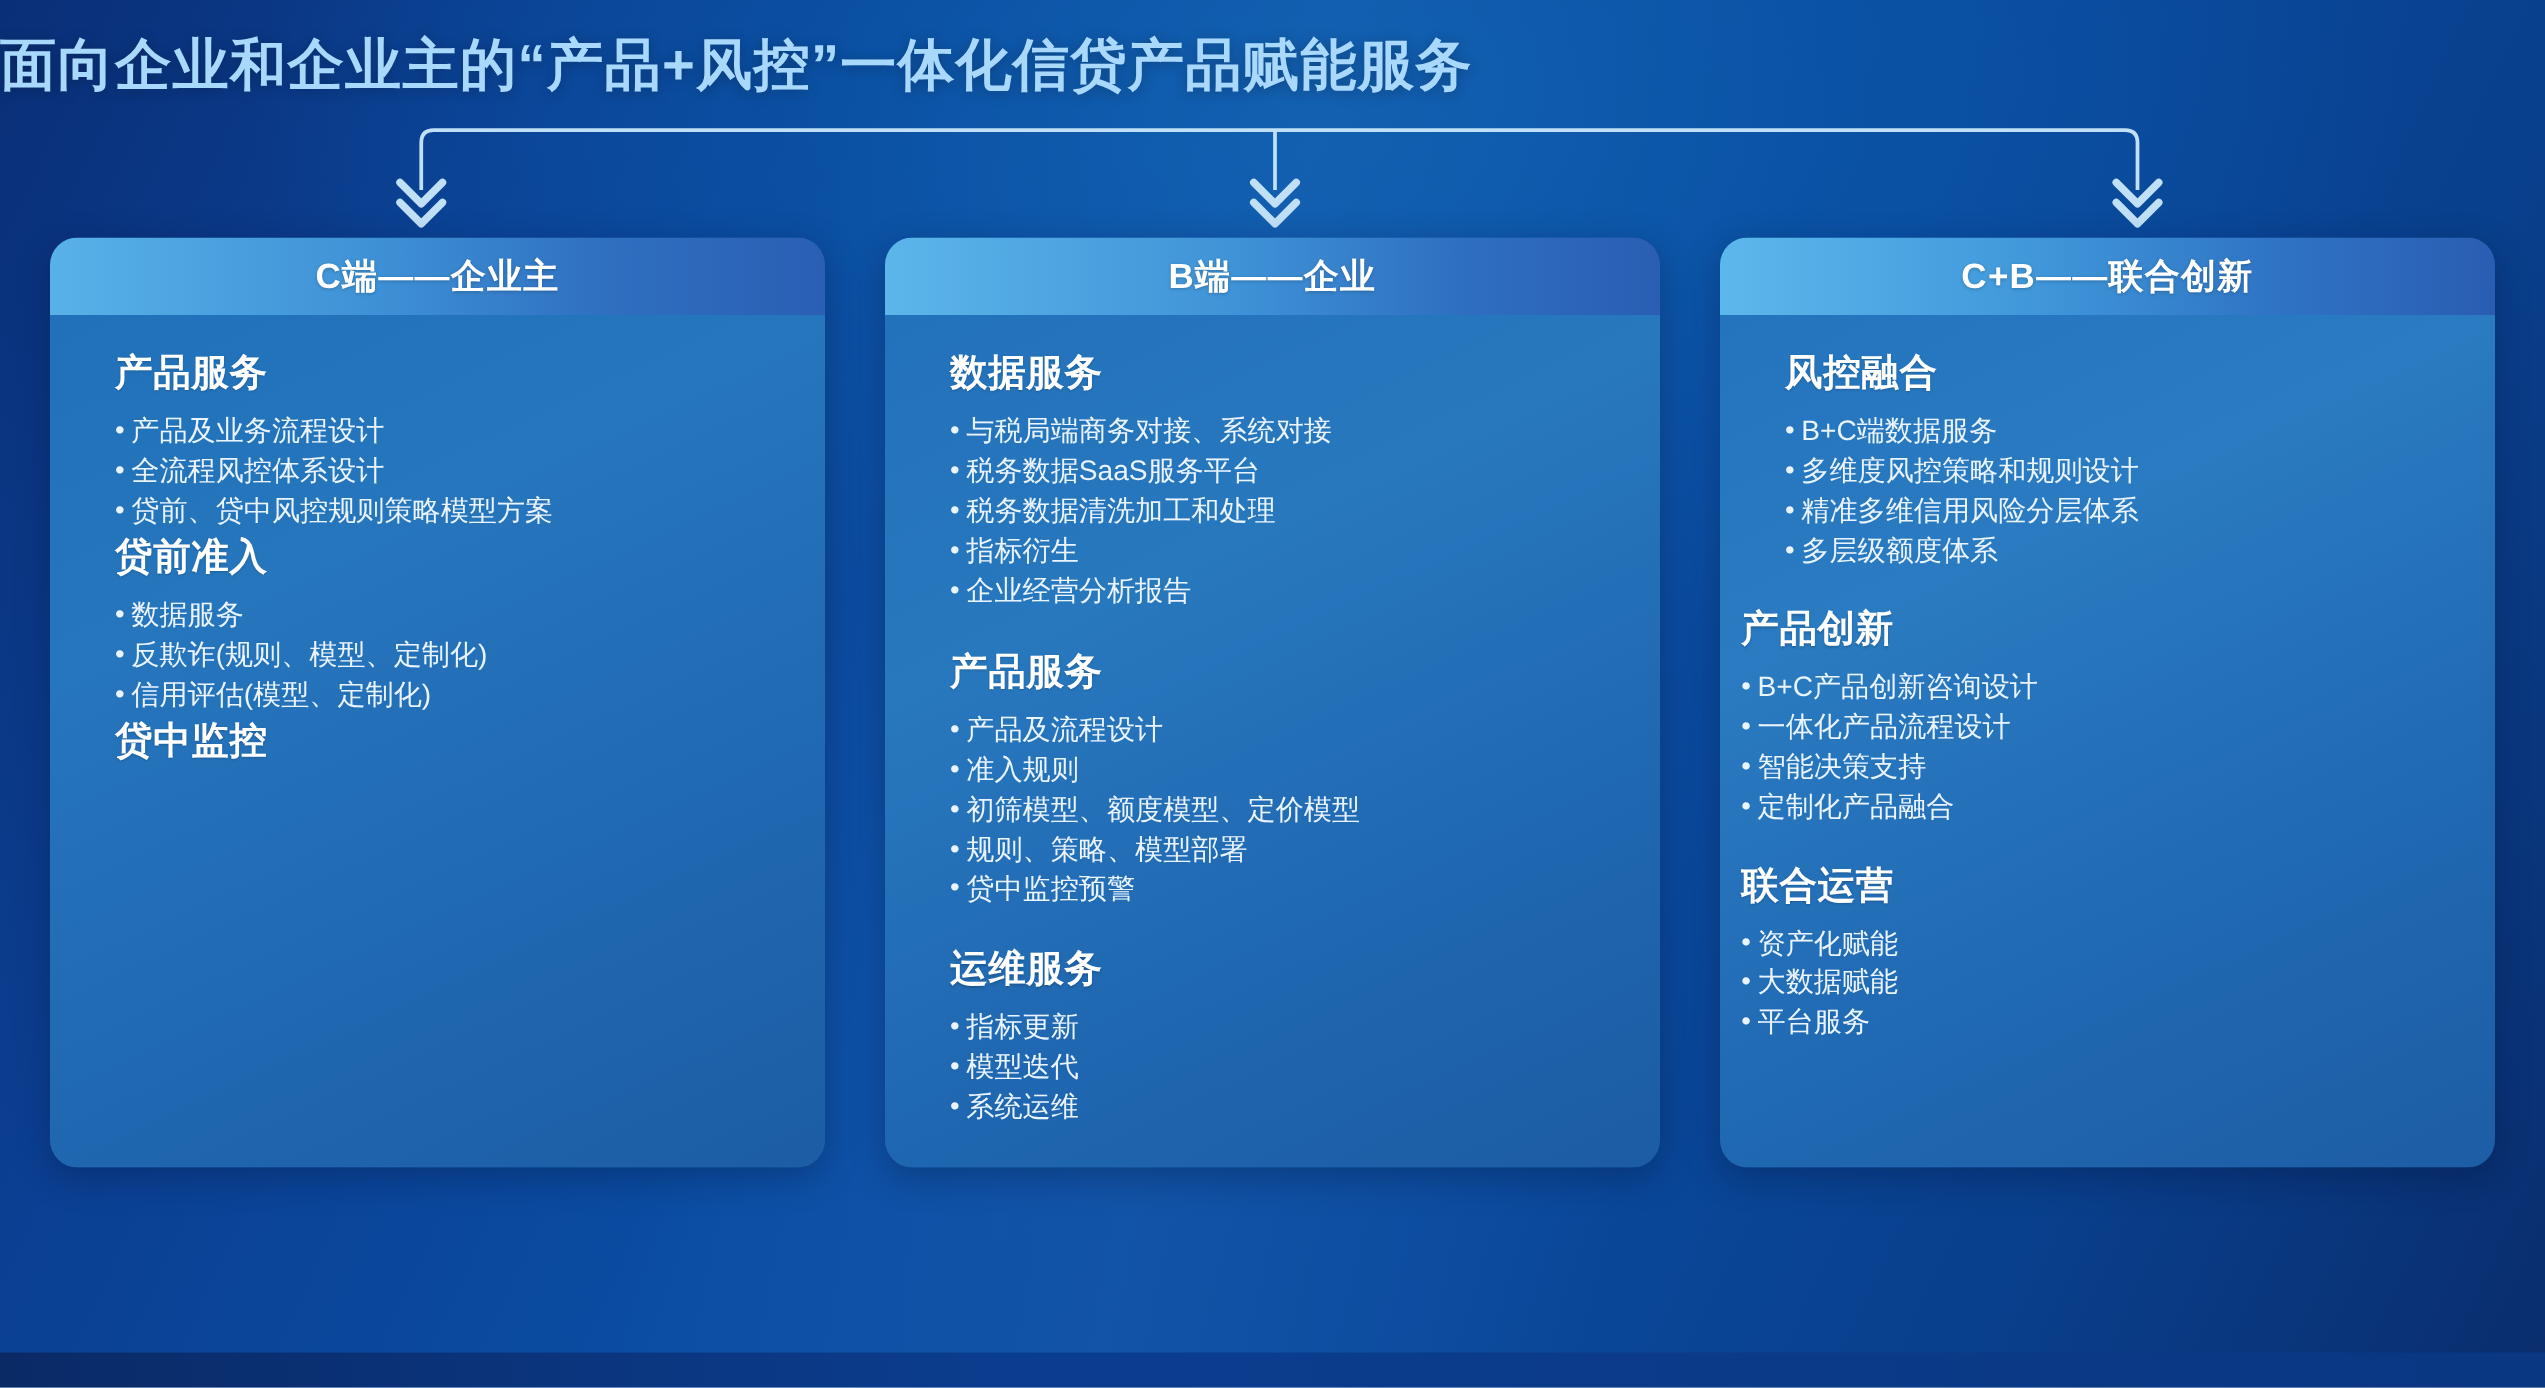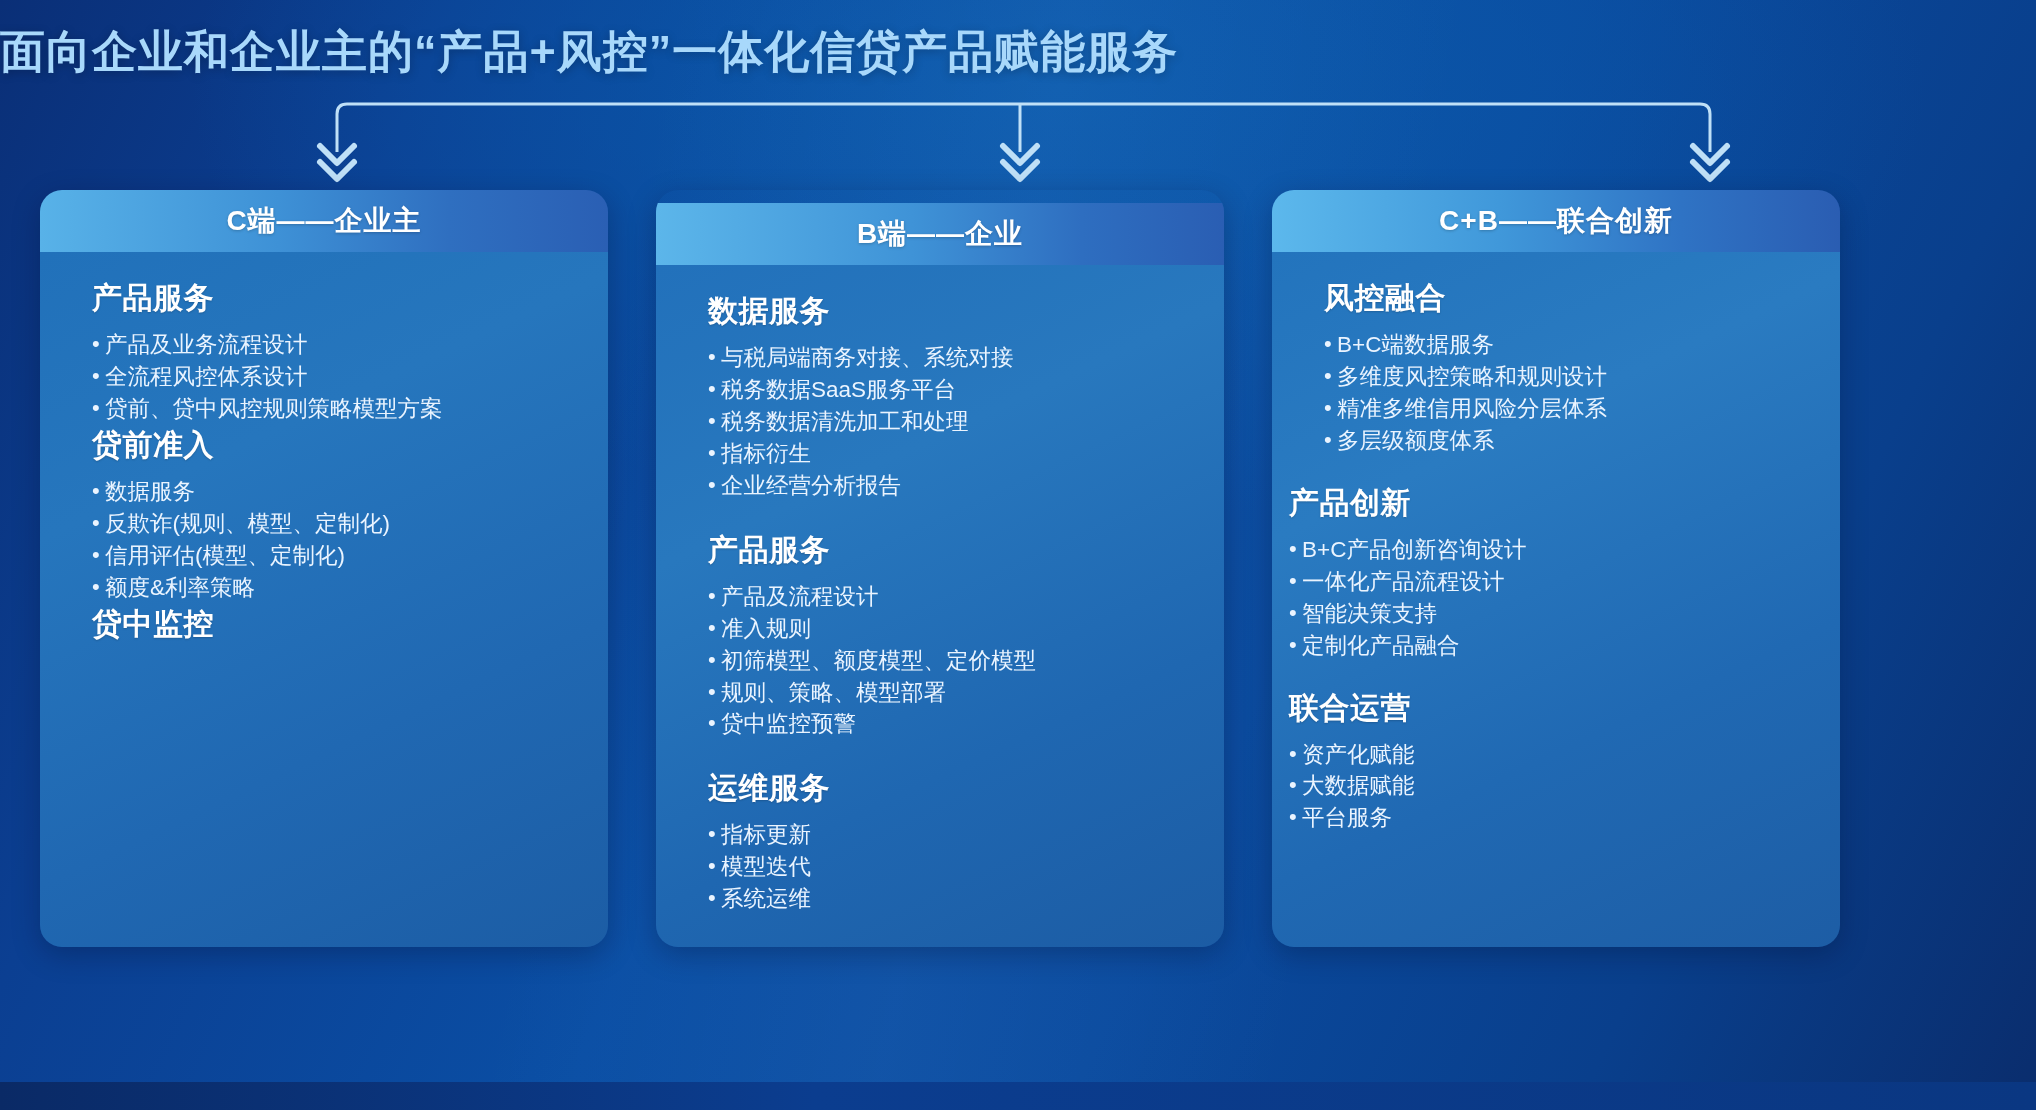--- a/index.html
+++ b/index.html
@@ -47,35 +47,35 @@
 
   
   .columns{
     position:absolute;
     top:190px; left:40px;
     width:1956px;
     display:flex;
     gap:48px;
   }
   .card{
-    width:568px;
+    width:620px;
     border-radius:22px;
     overflow:hidden;
     box-shadow:0 8px 28px rgba(0,10,40,0.28);
     display:flex; flex-direction:column;
   }
   .card-head{
     height:62px;
     display:flex; align-items:center; justify-content:center;
     font-size:28px; font-weight:bold; color:#ffffff;
     letter-spacing:1px;
     text-shadow:0 1px 3px rgba(0,0,0,0.22);
   }
   .card.c1 .card-head{ background:linear-gradient(90deg,#58b2e8 0%,#3e91d6 42%,#2f6fc0 72%,#2a5fb4 100%); }
-  .card.c2 .card-head{ background:linear-gradient(90deg,#5cb6ea 0%,#3f93d7 45%,#2e6ec0 75%,#2a5eb3 100%);margin-top:13px; }
+  .card.c2 .card-head{ background:linear-gradient(90deg,#5cb6ea 0%,#3f93d7 45%,#2e6ec0 75%,#2a5eb3 100%); }
   .card.c3 .card-head{ background:linear-gradient(90deg,#5cb8ec 0%,#4098da 40%,#2f73c4 72%,#2a5db2 100%); }
 
   .card-body{
     flex:1;
     padding:26px 0 32px 0;
     background:linear-gradient(160deg,#1f6cb8 0%,#2372bb 28%,#1f66b0 62%,#1d5ea6 100%);
     position:relative;
   }
   .card.c1 .card-body{ height:662px; background:linear-gradient(155deg,#2171ba 0%,#2676bd 30%,#2068b2 66%,#1c5da5 100%); }
   .card.c2 .card-body{ height:662px; background:linear-gradient(155deg,#2271bb 0%,#2878be 32%,#1f67b1 68%,#1c5ca4 100%); }
@@ -148,21 +148,20 @@
           <li>贷前、贷中风控规则策略模型方案</li>
         </ul>
       </div>
 
       <div class="section">
         <div class="sec-title">贷前准入</div>
         <ul class="bullets">
           <li>数据服务</li>
           <li>反欺诈(规则、模型、定制化)</li>
           <li>信用评估(模型、定制化)</li>
-          <li>额度&amp;利率策略</li>
         </ul>
       </div>
 
       <div class="section">
         <div class="sec-title">贷中监控</div>
       </div>
 
     </div>
   </div>
 

